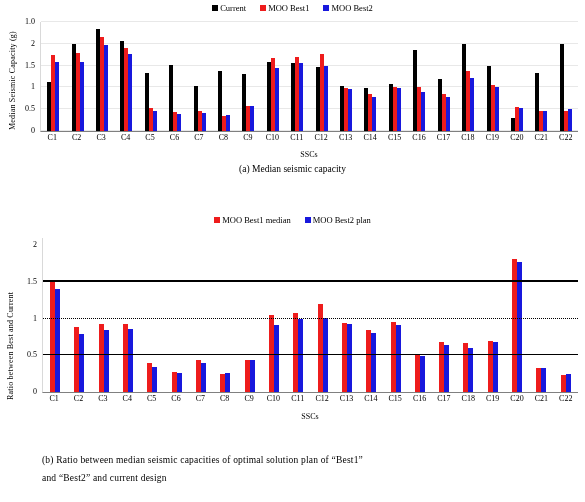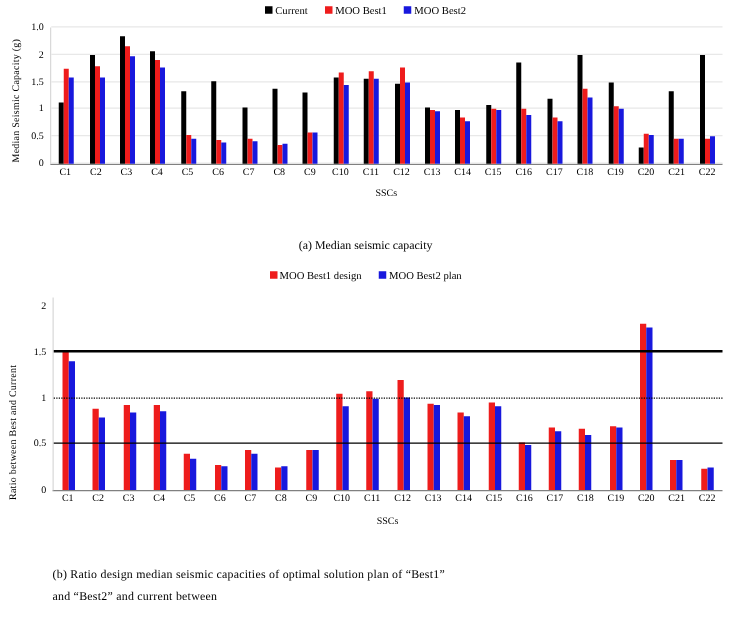--- a/index.html
+++ b/index.html
@@ -56,21 +56,21 @@
   .bar.best1{background:#EE1C1C;}
   .bar.best2{background:#1818DD;}
   .xticks{position:absolute;left:0;right:0;display:flex;}
   .xtick{flex:1 1 0;text-align:center;font-size:8px;line-height:1;}
   .xlabel{position:absolute;text-align:center;font-size:8px;width:100%;}
 
   .caption{
     position:absolute;left:0;width:585px;text-align:center;
     font-size:9.5px;line-height:1.2;
   }
-  #caption-a{top:192px;}
+  #caption-a{top:164px;}
   #caption-b{top:455px;text-align:left;padding:0 42px;box-sizing:border-box;}
   #caption-b .line{display:block;margin-bottom:7px;letter-spacing:.2px;}
 </style>
 </head>
 <body>
 
 <div class="figure">
 
   <div class="panel" id="panel-a">
 
@@ -249,21 +249,21 @@
     <div class="xlabel" id="xlabel-a" style="left:40px;top:150px;width:538px;">SSCs</div>
   </div>
 
   <div class="caption" id="caption-a">(a) Median seismic capacity</div>
 
   <div class="panel" id="panel-b">
 
     <div class="legend" id="legend-b" style="top:6px;">
       <div class="legend-item">
         <span class="legend-swatch" style="background:#EE1C1C"></span>
-        <span>MOO Best1 design</span>
+        <span>MOO Best1 median</span>
       </div>
       <div class="legend-item">
         <span class="legend-swatch" style="background:#1818DD"></span>
         <span>MOO Best2 plan</span>
       </div>
     </div>
 
     <div class="ylabel" id="ylabel-b" style="left:6px;top:190px;">Ratio between Best and Current</div>
 
     <div class="yticks" id="yticks-b" style="left:14px;top:28px;height:155px;">
@@ -392,17 +392,17 @@
         <div class="xtick">C19</div>
         <div class="xtick">C20</div>
         <div class="xtick">C21</div>
         <div class="xtick">C22</div>
       </div>
 
     <div class="xlabel" id="xlabel-b" style="left:42px;top:202px;width:536px;">SSCs</div>
   </div>
 
   <div class="caption" id="caption-b">
-    <span class="line">(b) Ratio design median seismic capacities of optimal solution plan of “Best1”</span>
-    <span class="line">and “Best2” and current between</span>
+    <span class="line">(b) Ratio between median seismic capacities of optimal solution plan of “Best1”</span>
+    <span class="line">and “Best2” and current design</span>
   </div>
 
 </div>
 
 </body></html>

